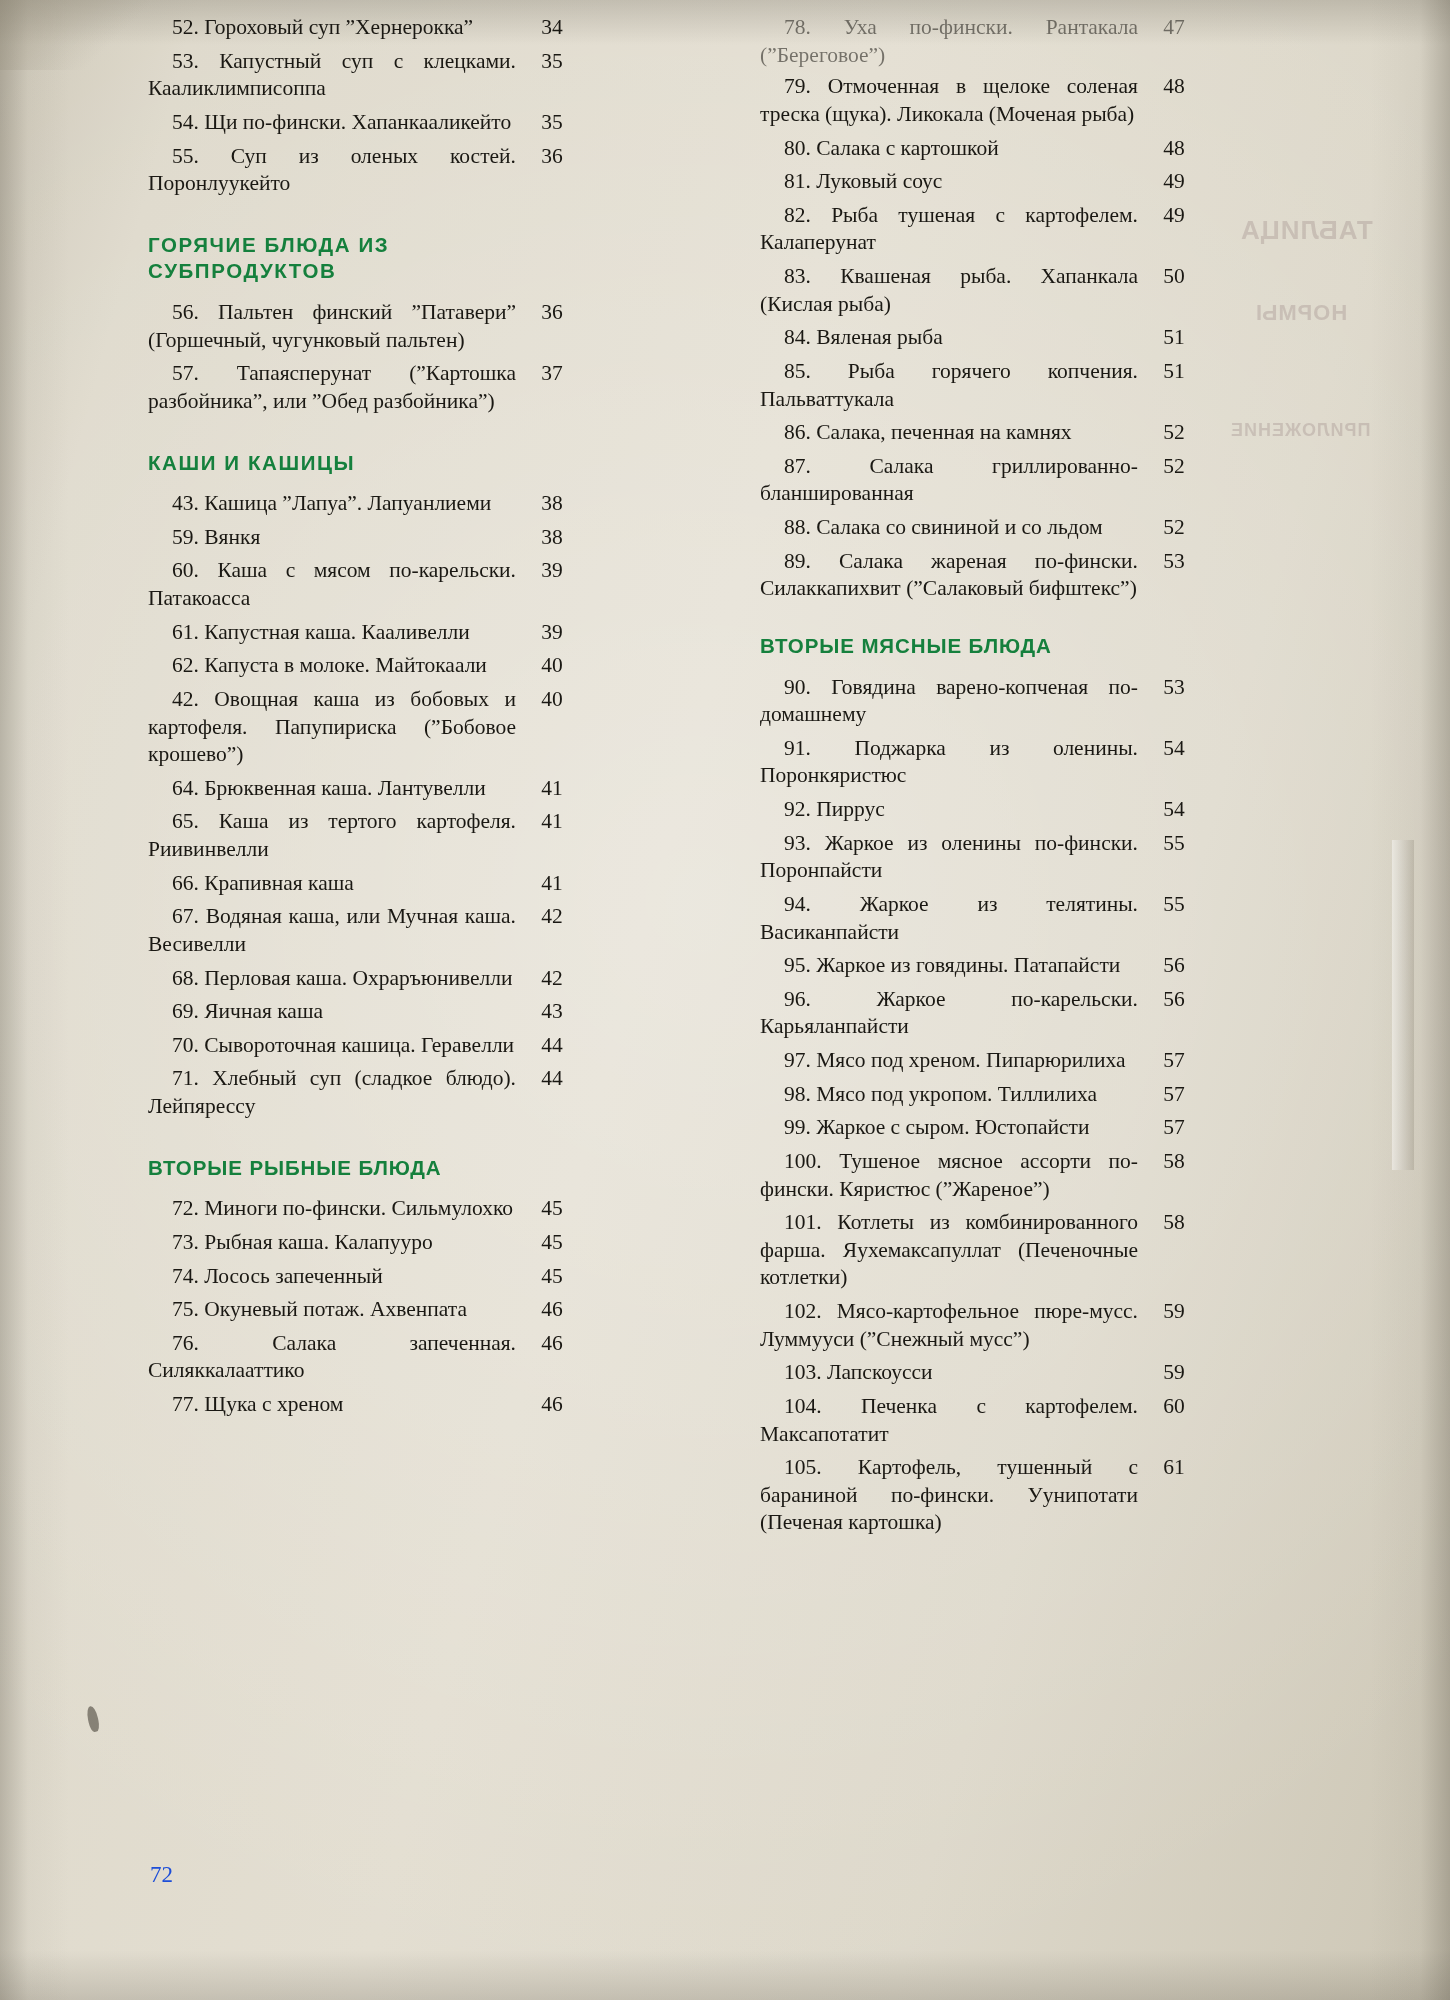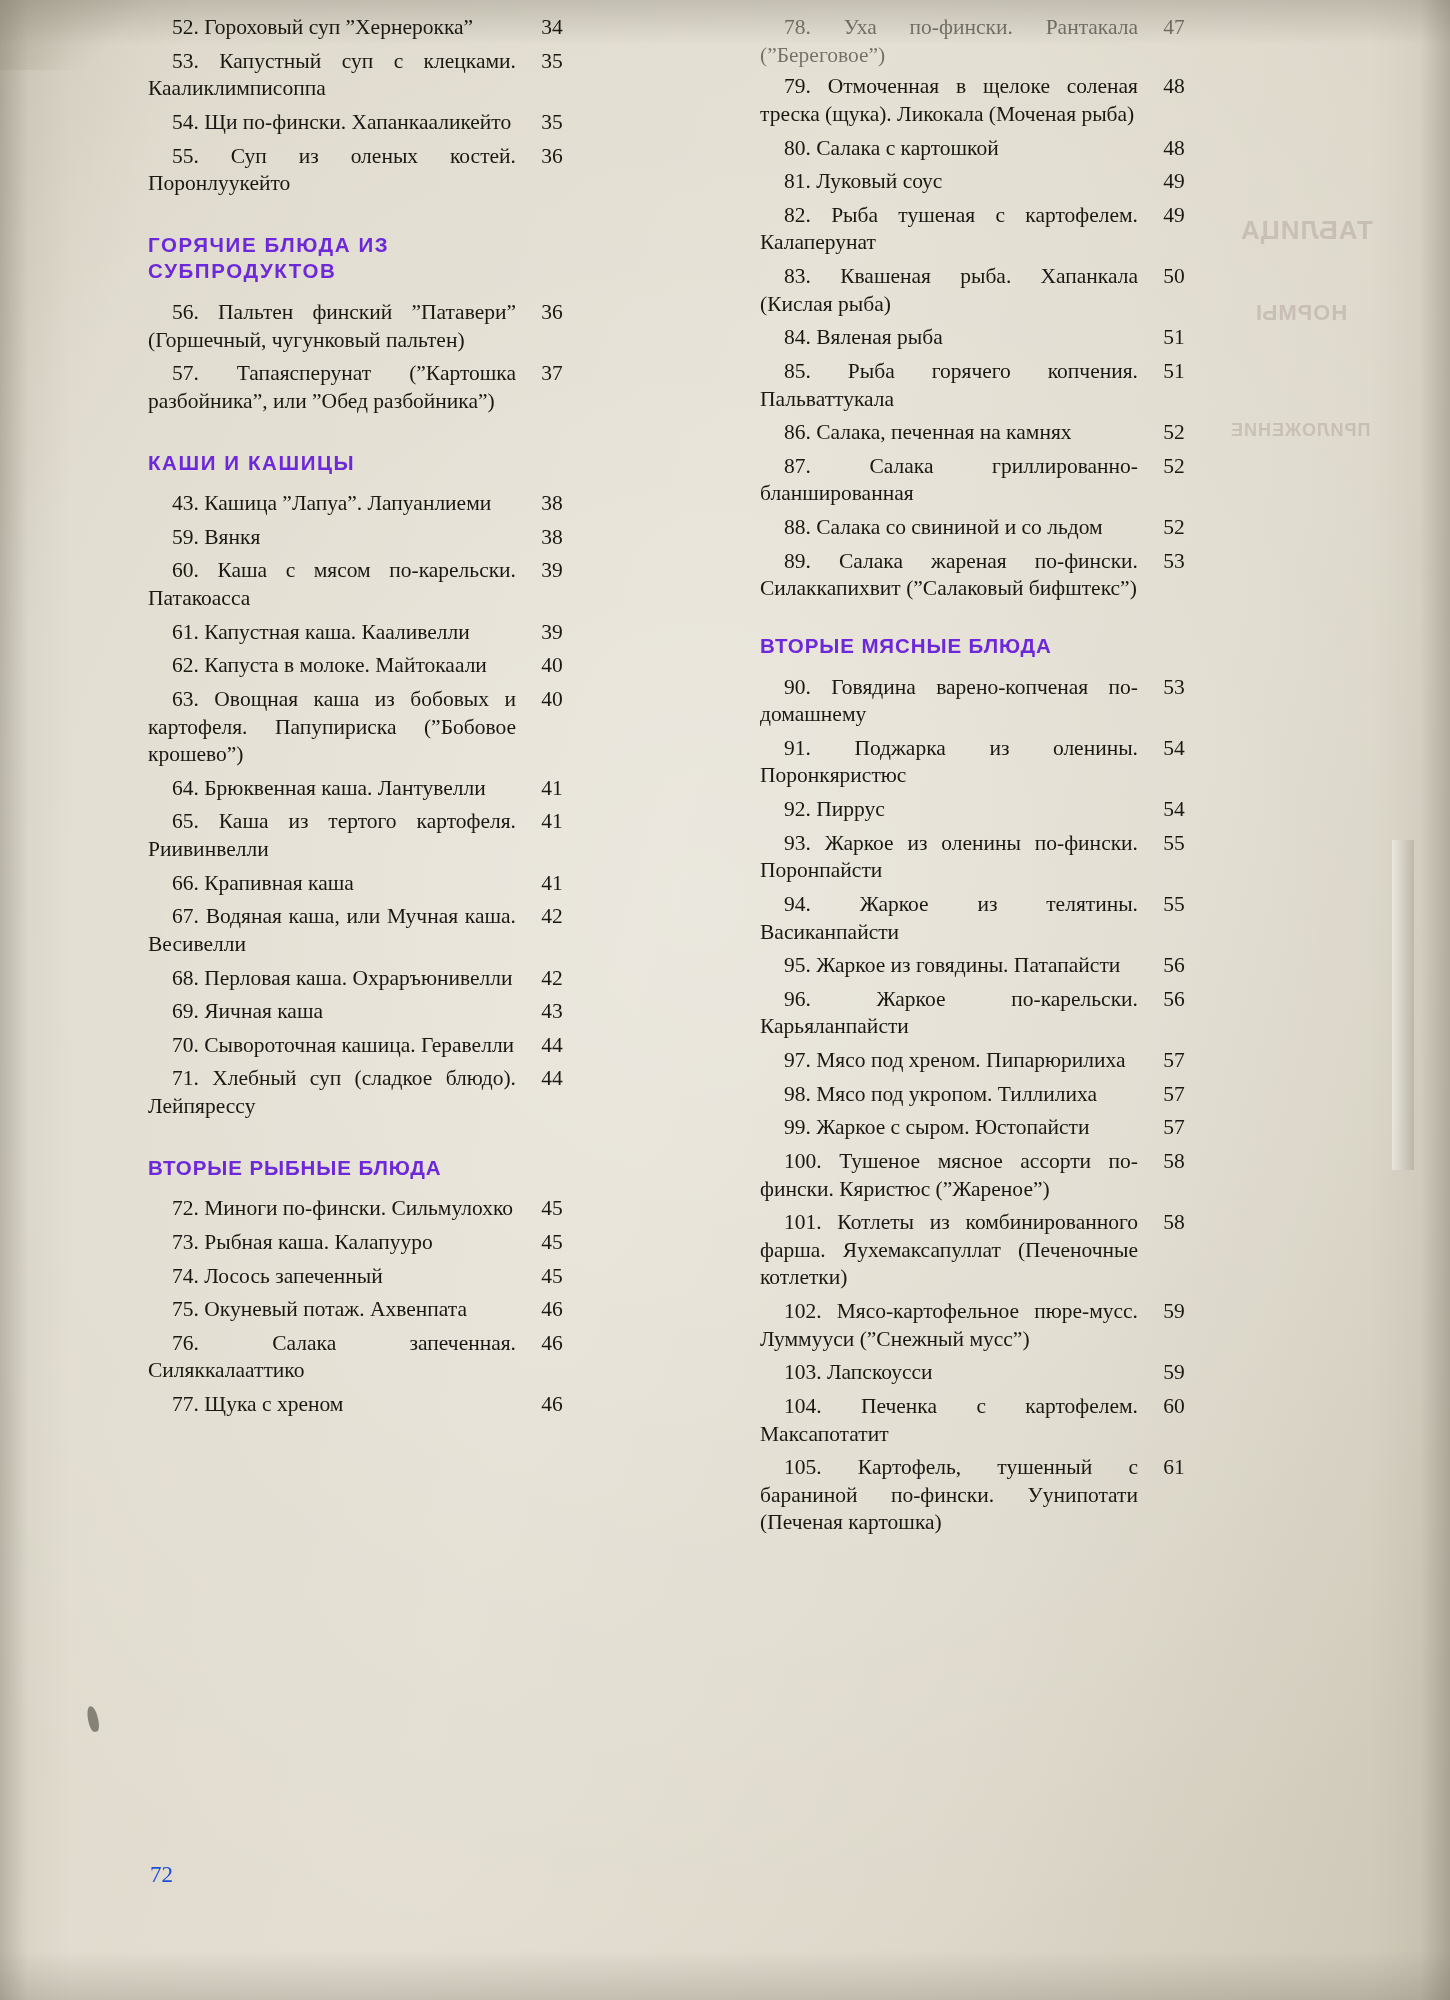--- a/index.html
+++ b/index.html
@@ -59,21 +59,21 @@
     top: 0;
   }
   .col-left { left: 148px; width: 430px; }
   .col-right { left: 760px; width: 440px; }
 
   .section-head {
     font-family: "Liberation Sans", sans-serif;
     font-weight: bold;
     font-size: 20.5px;
     letter-spacing: 1.6px;
-    color: #6d28d9;
+    color: #15803d;
     line-height: 1.30;
     margin: 34px 0 14px 0;
     text-transform: uppercase;
   }
   .section-head.tight { letter-spacing: 0.9px; }
 
   .entry {
     position: relative;
     display: block;
     font-size: 21.5px;
@@ -174,21 +174,21 @@
       </div>
       <div class="entry">
         <span>61. Капустная каша. Кааливелли</span>
         <span class="pg">39</span>
       </div>
       <div class="entry">
         <span>62. Капуста в молоке. Майтокаали</span>
         <span class="pg">40</span>
       </div>
       <div class="entry">
-        <span>63. Овощная каша из бобовых и картофеля. Папупириска (”Бобовое крошево”)</span>
+        <span>42. Овощная каша из бобовых и картофеля. Папупириска (”Бобовое крошево”)</span>
         <span class="pg">40</span>
       </div>
       <div class="entry">
         <span>64. Брюквенная каша. Лантувелли</span>
         <span class="pg">41</span>
       </div>
       <div class="entry">
         <span>65. Каша из тертого картофеля. Риивинвелли</span>
         <span class="pg">41</span>
       </div>

